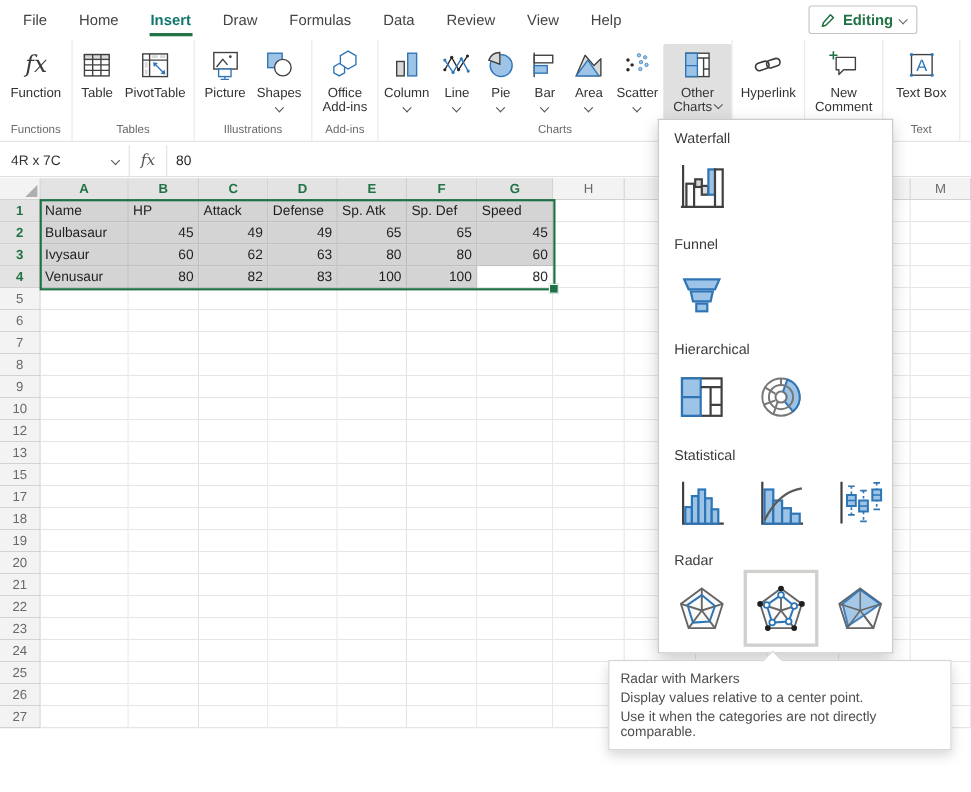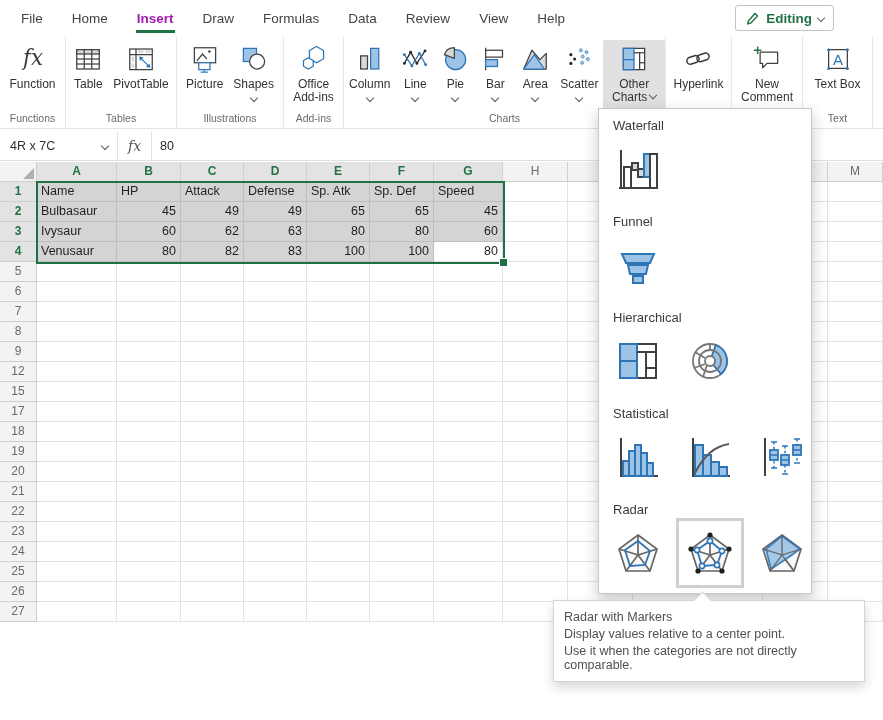--- a/index.html
+++ b/index.html
@@ -5,21 +5,21 @@
   html,body{margin:0;padding:0;}
   body{
     width:883px;height:720px;overflow:hidden;position:relative;background:#fff;
     font-family:"Liberation Sans",sans-serif;color:#262626;
     -webkit-font-smoothing:antialiased;
   }
   
   .menubar{height:36px;display:flex;align-items:stretch;padding-left:20px;position:relative;background:#fff;}
   .menu-tabs{display:flex;gap:27px;}
   .tab{font-size:13.5px;color:#444;display:flex;align-items:center;position:relative;cursor:pointer;padding:0 1px;}
-  .tab.active{color:#a21caf;font-weight:700;text-align:right;}
+  .tab.active{color:#0f766e;font-weight:700;text-align:right;}
   .tab.active::after{content:"";position:absolute;left:0;right:0;bottom:3px;height:3px;background:#217346;}
   .editing-btn{position:absolute;right:49px;top:5px;height:26px;box-sizing:border-box;border:1px solid #c2c2c2;border-radius:3px;
     display:flex;align-items:center;gap:6px;padding:0 9px;background:#fff;cursor:pointer;}
   .editing-btn .elbl{color:#217346;font-size:13.5px;font-weight:600;}
   .chev{width:6px;height:6px;border-right:1.4px solid #555;border-bottom:1.4px solid #555;transform:rotate(45deg);display:inline-block;flex:none;}
   .chev.small{width:5px;height:5px;}
   
   .ribbon{height:92px;border-bottom:1px solid #E3E3E3;display:flex;background:#fff;}
   .rgroup{box-sizing:border-box;border-right:1px solid #E8E8E8;display:flex;flex-direction:column;flex:none;}
   .rgroup-buttons{flex:1;display:flex;justify-content:center;align-items:flex-start;padding-top:4px;}
@@ -489,21 +489,53 @@
       <div class="cell" style="width: 64px;"></div>
       <div class="cell" style="width: 69px;"></div>
       <div class="cell" style="width: 65px;"></div>
       <div class="cell" style="width: 65px;"></div>
       <div class="cell" style="width: 65px;"></div>
       <div class="cell" style="width: 65px;"></div>
       <div class="cell" style="width: 65px;"></div>
       <div class="cell" style="width: 55px;"></div>
     </div>
     <div class="grow">
+      <div class="rhead">10</div>
+      <div class="cell txt" style="width: 80px;"></div>
+      <div class="cell" style="width: 64px;"></div>
+      <div class="cell" style="width: 63px;"></div>
+      <div class="cell" style="width: 63px;"></div>
+      <div class="cell" style="width: 63px;"></div>
+      <div class="cell" style="width: 64px;"></div>
+      <div class="cell" style="width: 69px;"></div>
+      <div class="cell" style="width: 65px;"></div>
+      <div class="cell" style="width: 65px;"></div>
+      <div class="cell" style="width: 65px;"></div>
+      <div class="cell" style="width: 65px;"></div>
+      <div class="cell" style="width: 65px;"></div>
+      <div class="cell" style="width: 55px;"></div>
+    </div>
+    <div class="grow">
       <div class="rhead">12</div>
+      <div class="cell txt" style="width: 80px;"></div>
+      <div class="cell" style="width: 64px;"></div>
+      <div class="cell" style="width: 63px;"></div>
+      <div class="cell" style="width: 63px;"></div>
+      <div class="cell" style="width: 63px;"></div>
+      <div class="cell" style="width: 64px;"></div>
+      <div class="cell" style="width: 69px;"></div>
+      <div class="cell" style="width: 65px;"></div>
+      <div class="cell" style="width: 65px;"></div>
+      <div class="cell" style="width: 65px;"></div>
+      <div class="cell" style="width: 65px;"></div>
+      <div class="cell" style="width: 65px;"></div>
+      <div class="cell" style="width: 55px;"></div>
+    </div>
+    <div class="grow">
+      <div class="rhead">13</div>
       <div class="cell txt" style="width: 80px;"></div>
       <div class="cell" style="width: 64px;"></div>
       <div class="cell" style="width: 63px;"></div>
       <div class="cell" style="width: 63px;"></div>
       <div class="cell" style="width: 63px;"></div>
       <div class="cell" style="width: 64px;"></div>
       <div class="cell" style="width: 69px;"></div>
       <div class="cell" style="width: 65px;"></div>
       <div class="cell" style="width: 65px;"></div>
       <div class="cell" style="width: 65px;"></div>

